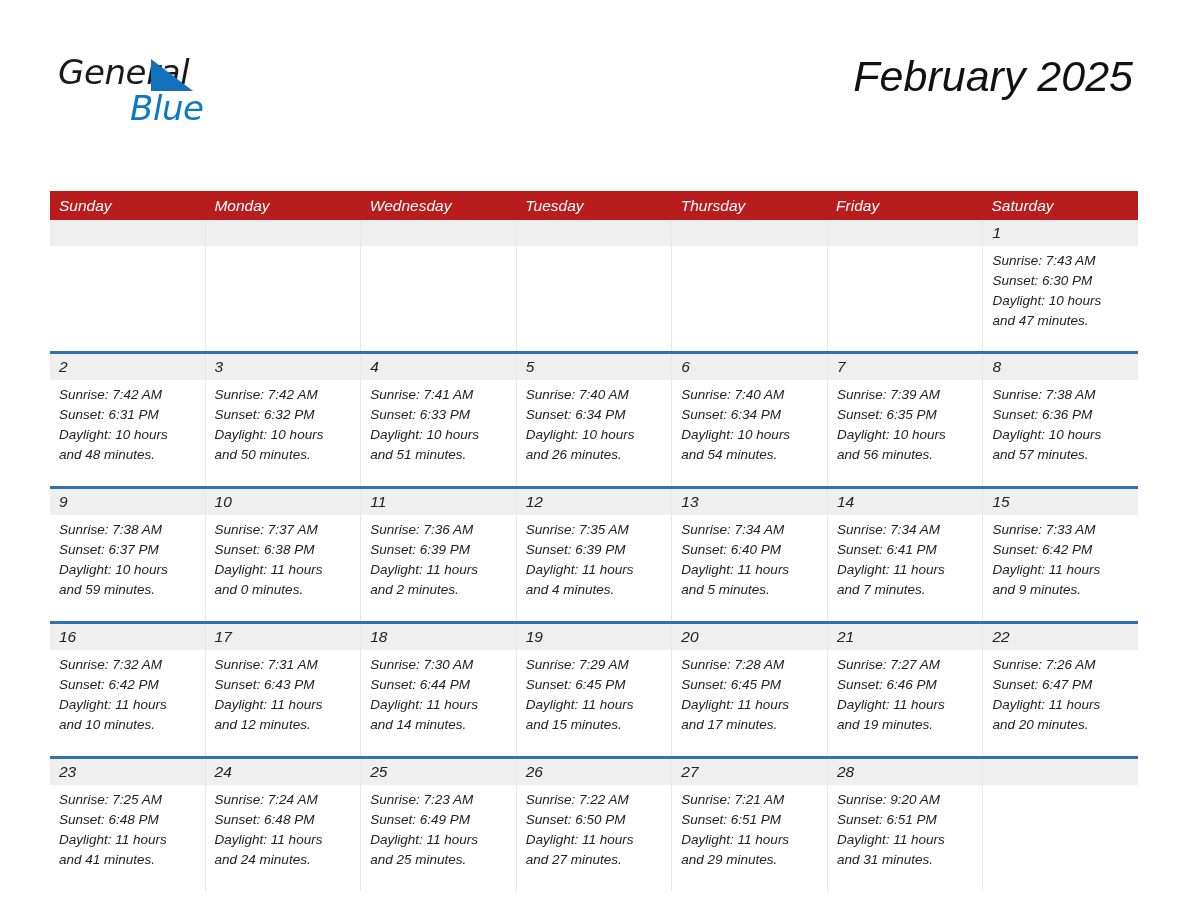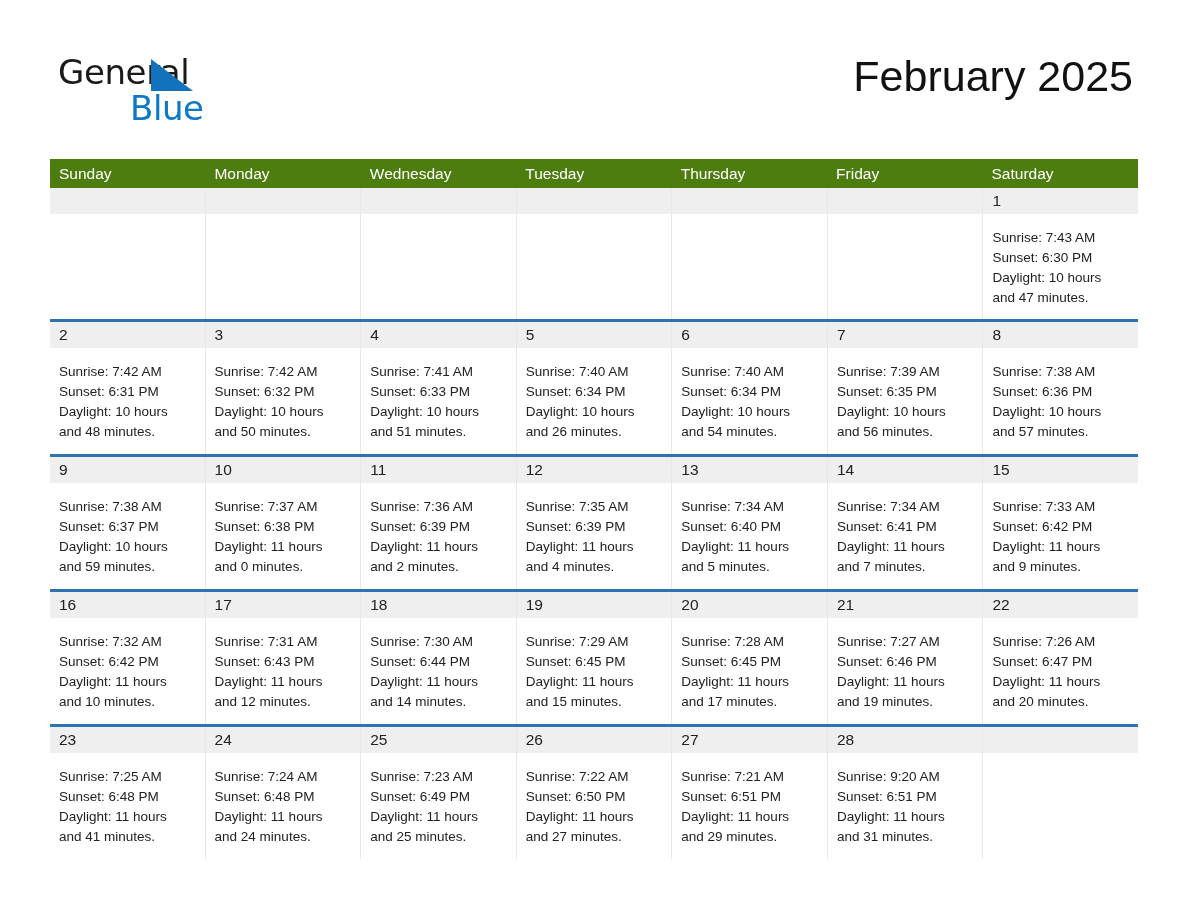--- a/index.html
+++ b/index.html
@@ -12,20 +12,21 @@
     height: 918px;
     font-family: "Liberation Sans", sans-serif;
     color: #1a1a1a;
     overflow: hidden;
   }
   .page {
     position: relative;
     width: 1188px;
     height: 918px;
     box-sizing: border-box;
+    font-style: italic;
   }
 
   
   .top {
     position: absolute;
     left: 0;
     top: 0;
     width: 1188px;
     height: 155px;
   }
@@ -90,22 +91,23 @@
 
   
   .calendar {
     position: absolute;
     left: 50px;
     top: 159px;
     width: 1088px;
   }
   .weekdays {
     display: flex;
-    background: #4d7c0f;
+    background: #b91c1c;
     height: 29px;
+    margin-top: 32px;
   }
   .weekday {
     flex: 1 1 0;
     color: #ffffff;
     font-size: 15.5px;
     line-height: 29px;
     padding-left: 9px;
     box-sizing: border-box;
     white-space: nowrap;
     overflow: hidden;
@@ -135,21 +137,21 @@
     background: #efefef;
     padding-left: 9px;
     box-sizing: border-box;
   }
   .daynum {
     font-size: 15.5px;
     line-height: 26px;
     color: #222222;
   }
   .dayinfo {
-    padding: 14px 8px 0 9px;
+    padding: 5px 8px 0 9px;
     font-size: 13.5px;
     line-height: 20px;
     color: #222222;
   }
   .dayinfo div {
     white-space: nowrap;
   }
 </style>
 </head>
 <body>

